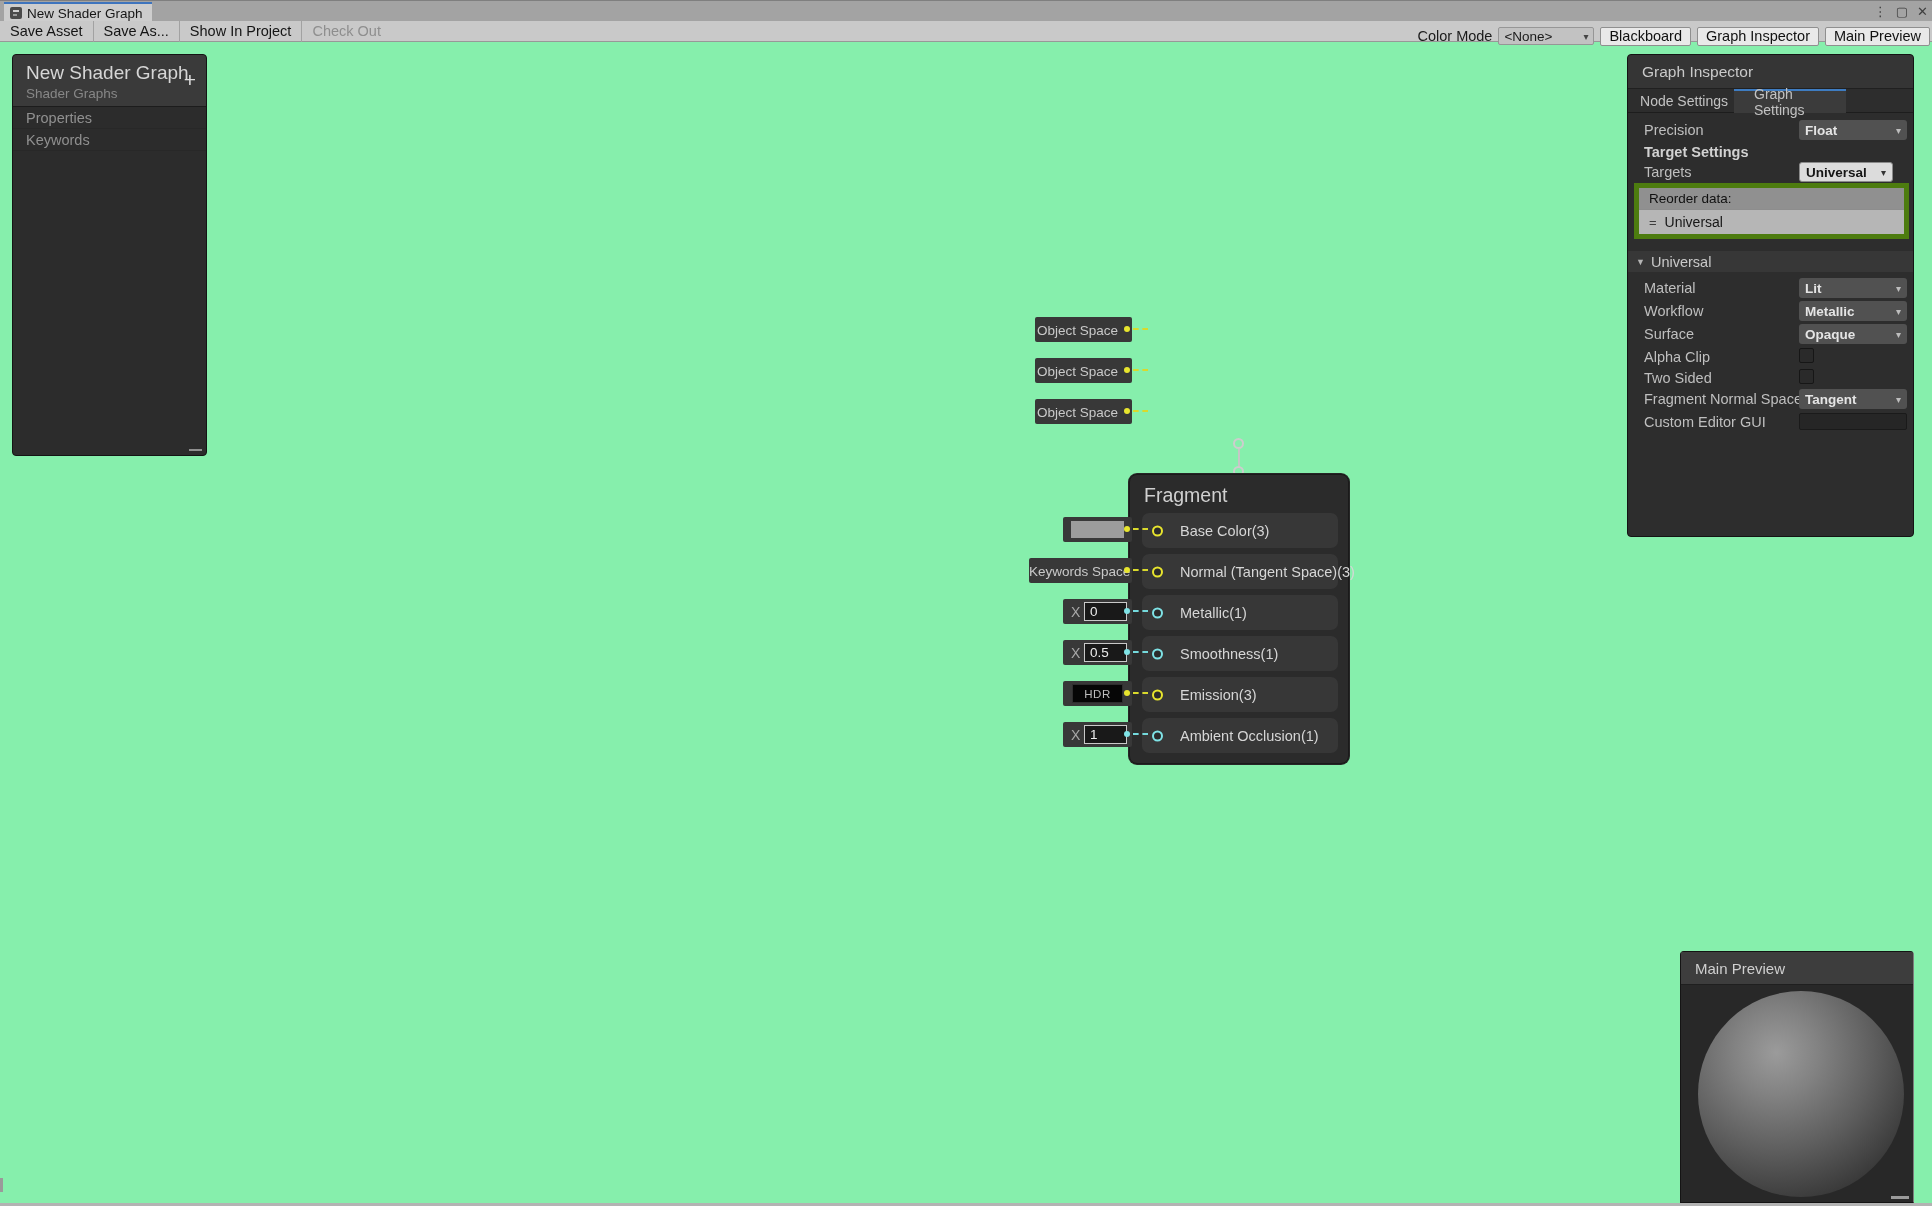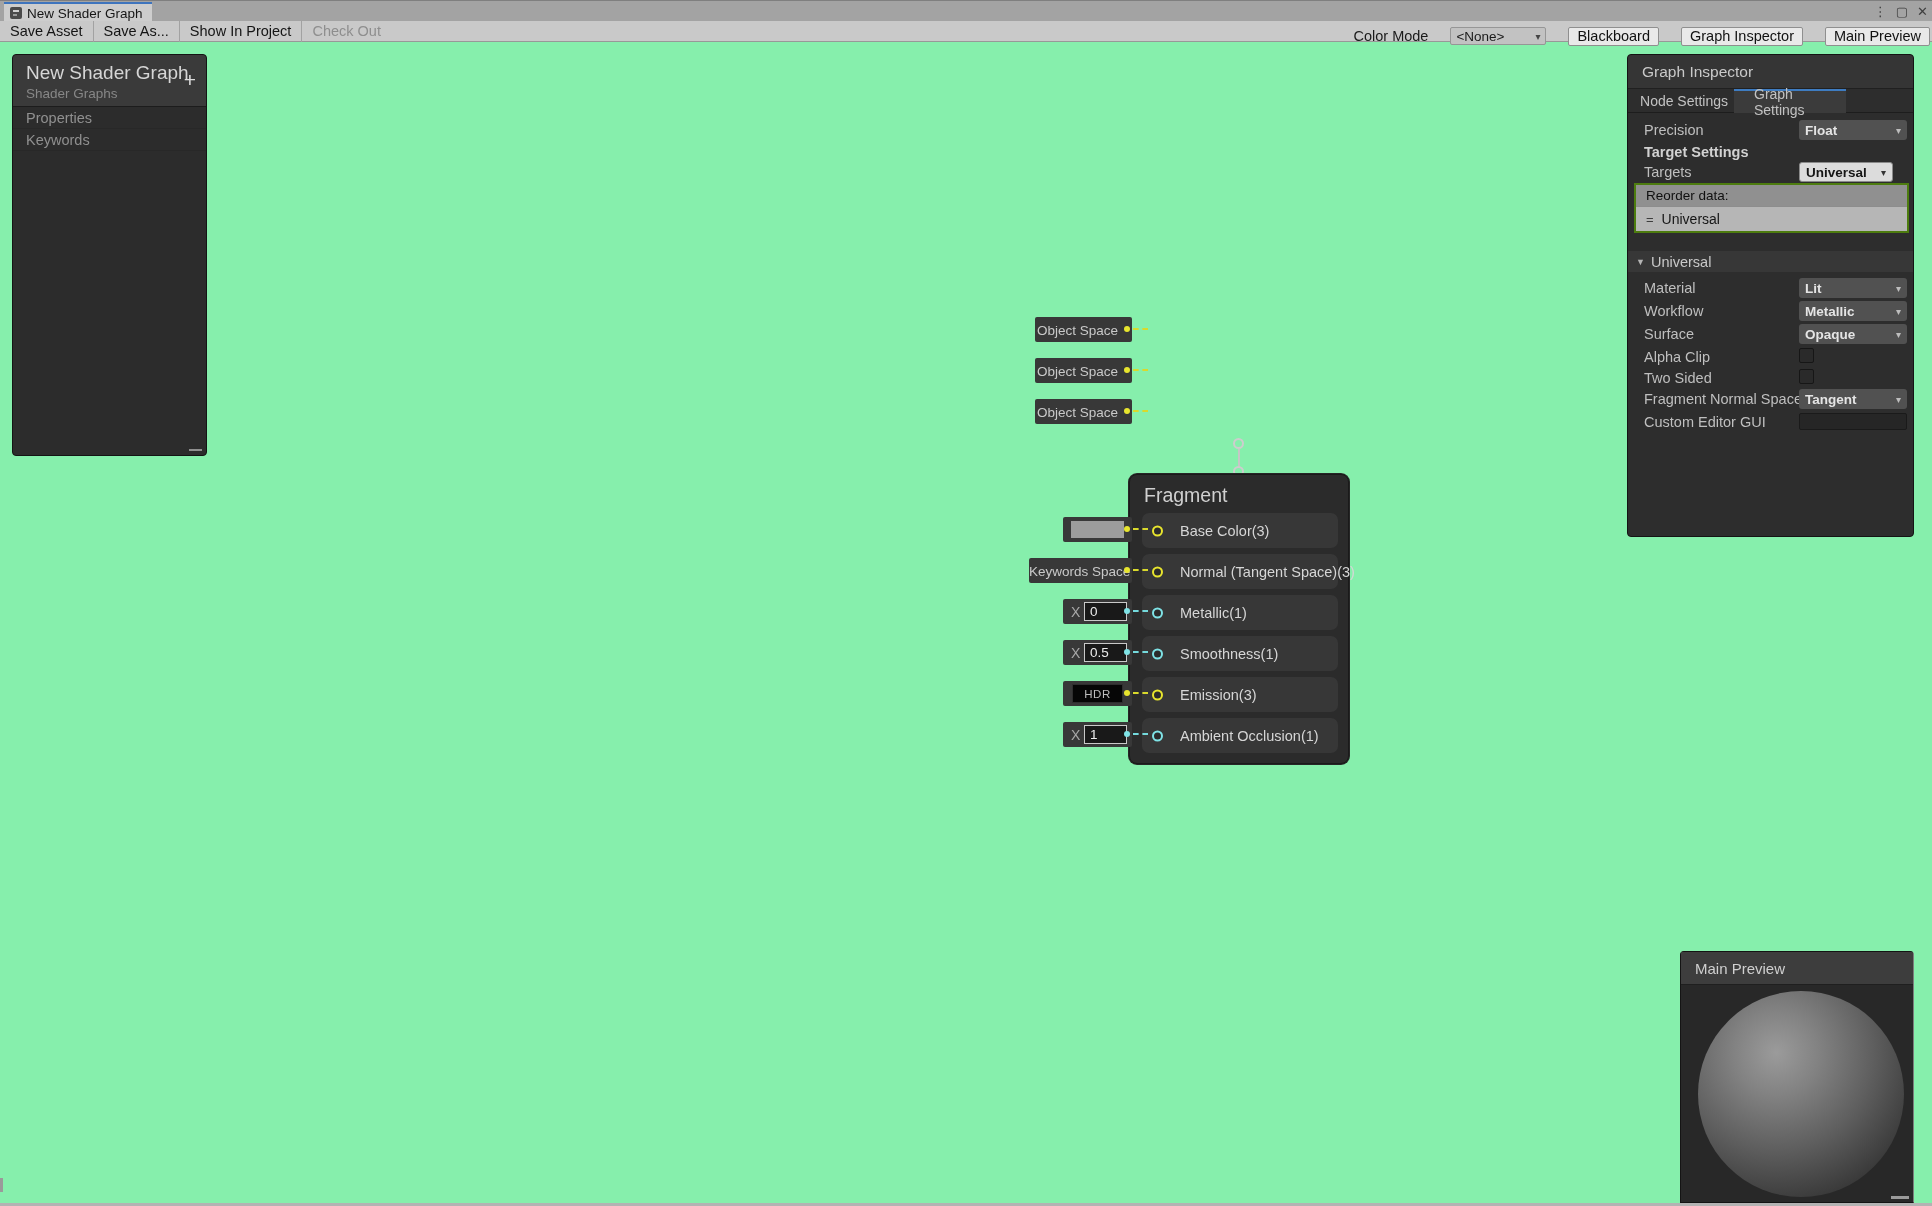--- a/index.html
+++ b/index.html
@@ -19,21 +19,21 @@
   .win-controls { position:absolute; right:4px; top:2px; height:17px; display:flex; gap:9px; align-items:center; color:#3e3e3e; }
   .win-controls .wbtn { font-size:13px; line-height:17px; cursor:default; }
 
   
   .toolbar { position:absolute; top:21px; left:0; width:1932px; height:21px; background:#c9c9c9;
              border-bottom:1px solid #989898; display:flex; align-items:center; }
   .tb-left { display:flex; align-items:center; height:100%; }
   .tb-btn { font-size:14.5px; color:#141414; padding:0 10px; height:100%; display:flex; align-items:center; white-space:nowrap; }
   .tb-btn.disabled { color:#8e8e8e; }
   .tb-sep { width:1px; height:21px; background:#a2a2a2; }
-  .tb-right { position:absolute; right:2px; top:0; height:30px; display:flex; align-items:center; gap:22px; }
+  .tb-right { position:absolute; right:2px; top:0; height:30px; display:flex; align-items:center; gap:6px; }
   .cm-label { font-size:14.5px; color:#1a1a1a; }
   .cm-dropdown { width:96px; height:18px; background:#c2c2c2; border:1px solid #969696; border-radius:2px;
                  display:flex; align-items:center; justify-content:space-between; padding:0 5px; }
   .cm-dropdown .val { font-size:13.5px; color:#1a1a1a; }
   .cm-dropdown .arrow { font-size:10px; color:#454545; }
   .toggle-btn { height:19px; background:#e9e9e9; border:1px solid #8f8f8f; border-radius:2px;
                 font-size:14.5px; color:#111; display:flex; align-items:center; padding:0 8px; white-space:nowrap; }
 
   
   .panel { position:absolute; background:#2d2d2d; border:1px solid #141414; border-radius:4px; }
@@ -89,21 +89,21 @@
   .gi-label { position:absolute; left:16px; top:50%; transform:translateY(-50%); font-size:14.5px; color:#bfbfbf; white-space:nowrap; }
   .gi-label.bold { font-weight:bold; color:#d2d2d2; }
   .dd { position:absolute; left:171px; top:1px; height:20px; border-radius:3px; display:flex; align-items:center;
         justify-content:space-between; padding:0 6px; }
   .dd.dark { background:#515151; width:108px; }
   .dd.dark .val { font-size:13.5px; font-weight:bold; color:#e4e4e4; }
   .dd.dark .arrow { font-size:10px; color:#bdbdbd; }
   .dd.light { background:#dcdcdc; width:94px; border:1px solid #8a8a8a; }
   .dd.light .val { font-size:13.5px; font-weight:bold; color:#161616; }
   .dd.light .arrow { font-size:10px; color:#333; }
-  .reorder-box { position:absolute; left:6px; width:275px; border:2px solid #4d7c0f; }
+  .reorder-box { position:absolute; left:6px; width:275px; border:5px solid #4d7c0f; }
   .reorder-header { height:21px; background:#909090; display:flex; align-items:center; padding-left:10px;
                     font-size:13.5px; color:#101010; }
   .reorder-item { height:25px; background:#b6b6b6; display:flex; align-items:center; padding-left:10px; gap:8px;
                   border-top:1px solid #8d8d8d; font-size:14px; color:#161616; }
   .reorder-item .handle { color:#3c3c3c; font-size:13px; }
   .foldout { position:absolute; left:0; width:100%; height:21px; background:#373737; display:flex; align-items:center;
              padding-left:8px; gap:6px; }
   .foldout .tri { font-size:9px; color:#b5b5b5; }
   .foldout .fo-label { font-size:14.5px; color:#c9c9c9; }
   .checkbox { position:absolute; left:171px; top:2px; width:15px; height:15px; background:#2a2a2a;

